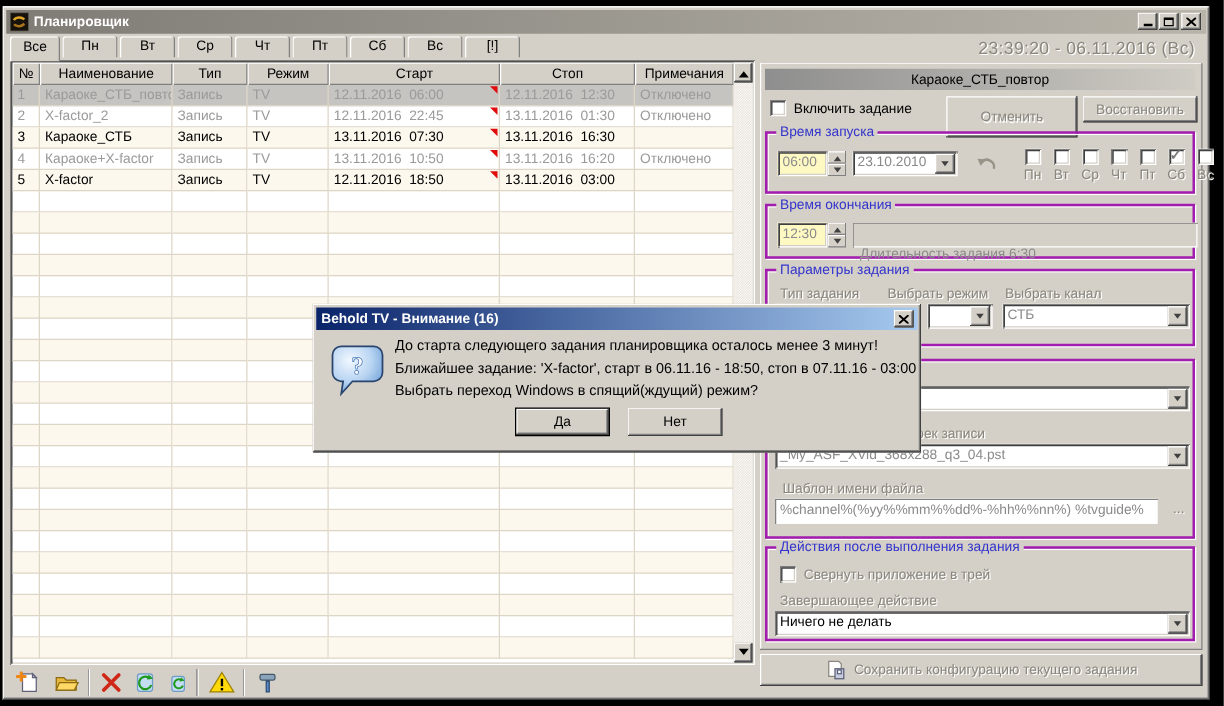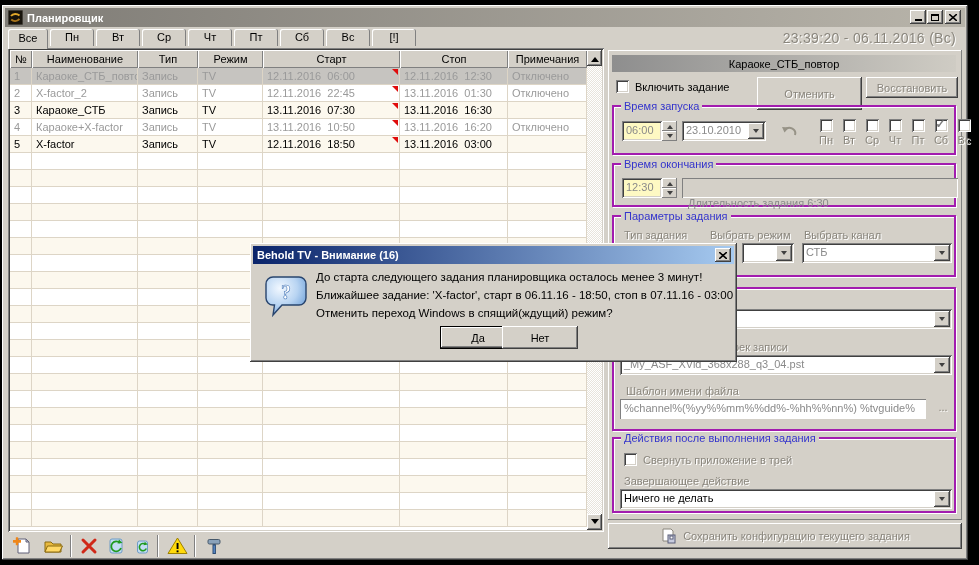--- a/index.html
+++ b/index.html
@@ -10,21 +10,21 @@
   .face { background:#d4d0c8; }
   .raised { box-shadow: inset -1px -1px 0 #404040, inset 1px 1px 0 #fff,
             inset -2px -2px 0 #808080, inset 2px 2px 0 #d4d0c8; }
   .raised-thin { box-shadow: inset -1px -1px 0 #808080, inset 1px 1px 0 #fff; }
   .sunken { box-shadow: inset 1px 1px 0 #808080, inset -1px -1px 0 #fff,
             inset 2px 2px 0 #404040, inset -2px -2px 0 #d4d0c8; }
   .sunken-thin { box-shadow: inset 1px 1px 0 #808080, inset -1px -1px 0 #fff; }
   .btn { background:#d4d0c8; display:flex; align-items:center; justify-content:center;
          box-shadow: inset -1px -1px 0 #404040, inset 1px 1px 0 #fff,
          inset -2px -2px 0 #808080, inset 2px 2px 0 #d4d0c8; cursor:default; }
-  .btn.default { border:1px solid #000;margin-left:28px; }
+  .btn.default { border:1px solid #000; }
   .dis { color:#8a867d; text-shadow:1px 1px 0 #fff; }
   .graylbl { color:#8a867d; text-shadow:1px 1px 0 #fff;text-align:right; }
 
   
   .titlebar { display:flex; align-items:center;
               background:linear-gradient(90deg,#7f7c76,#b8b4aa); }
   .titlebar .ttl { color:#fff; font-weight:bold; margin-left:4px; }
   .winbtn { width:16px; height:14px; }
 
   
@@ -621,20 +621,20 @@
         <stop offset="0%" stop-color="#f2f8ff"></stop>
         <stop offset="55%" stop-color="#b8d4f2"></stop>
         <stop offset="100%" stop-color="#6d9fd8"></stop>
       </radialGradient>
     </defs>
     <path d="M9 2 h26 a7 7 0 0 1 7 7 v14 a7 7 0 0 1 -7 7 h-17 l-9 10 l1.5-10 h-1.5 a7 7 0 0 1 -7 -7 v-14 a7 7 0 0 1 7 -7 z" fill="url(#bg1)" stroke="#29456e" stroke-width="1.4"></path>
     <text x="22" y="24" text-anchor="middle" font-size="20" font-weight="bold" fill="#ffffff" stroke="#4878b8" stroke-width="0.6" font-family="Liberation Serif, serif">?</text>
   </svg>
   <span class="dlgline" style="left:66px;top:28px;">До старта следующего задания планировщика осталось менее 3 минут!</span>
   <span class="dlgline" style="left:66px;top:46px;">Ближайшее задание: 'X-factor', старт в 06.11.16 - 18:50, стоп в 07.11.16 - 03:00</span>
-  <span class="dlgline" style="left:66px;top:64px;">Отменить переход Windows в спящий(ждущий) режим?</span>
+  <span class="dlgline" style="left:66px;top:64px;">Выбрать переход Windows в спящий(ждущий) режим?</span>
   <div class="abs btn default" style="left:162px;top:83px;width:76px;height:23px;">
     <span>Да</span>
   </div>
   <div class="abs btn" style="left:252px;top:83px;width:76px;height:23px;">
     <span>Нет</span>
   </div>
 </div>
 
 </body></html>

